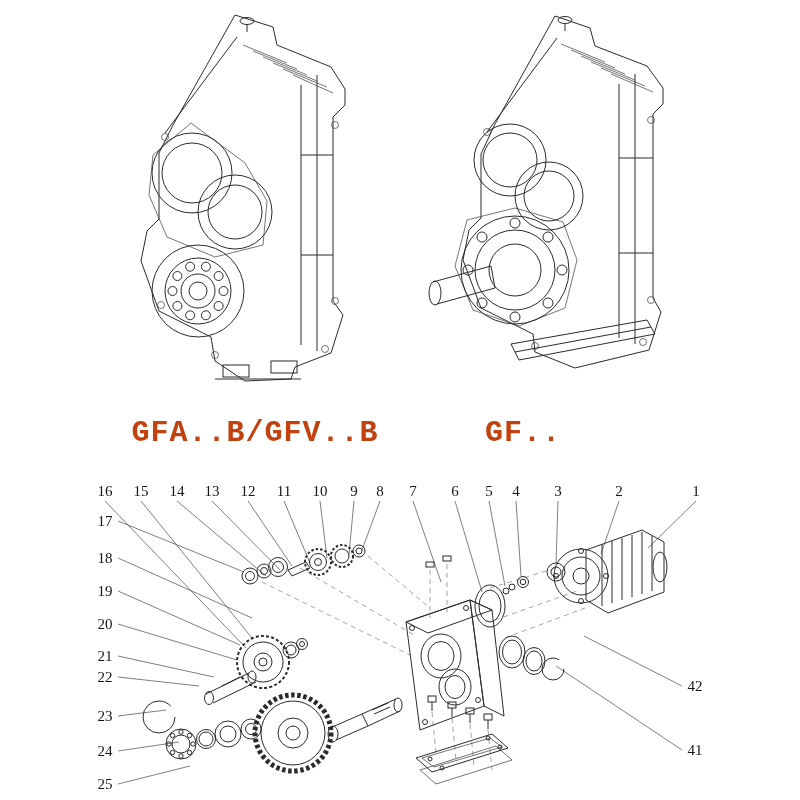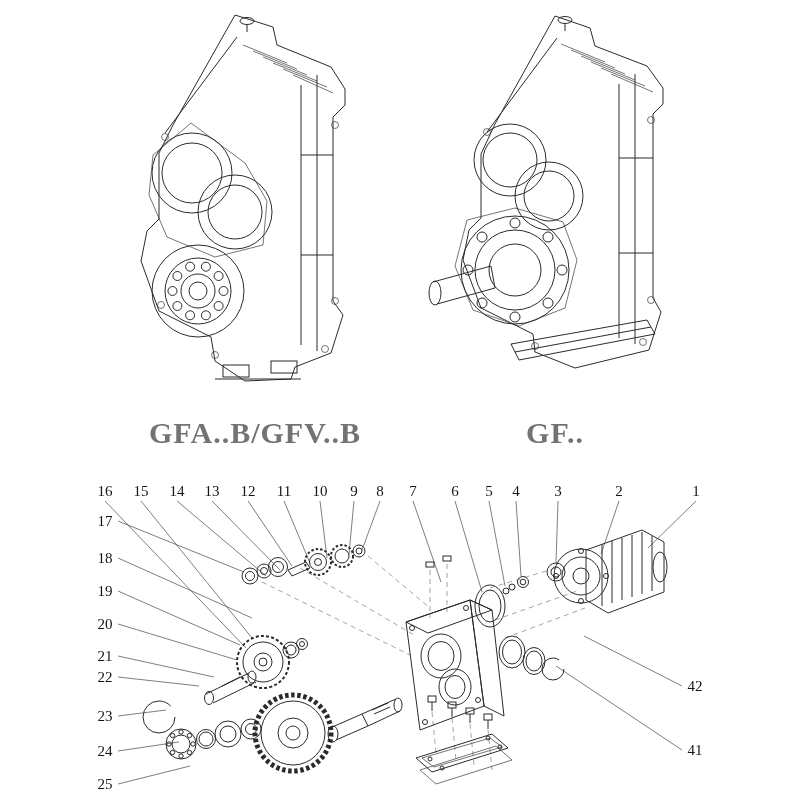--- a/index.html
+++ b/index.html
@@ -1,19 +1,19 @@
 <!DOCTYPE html>
 <html><head>
 <meta charset="utf-8">
 <style>
   html,body{margin:0;padding:0;background:#ffffff;}
   .page{position:relative;width:800px;height:800px;background:#ffffff;overflow:hidden;
         font-family:"Liberation Serif",serif;color:#111;}
   .model-label{position:absolute;font-weight:bold;font-size:30px;letter-spacing:1px;
-        text-align:center;color:#737373;}
+        text-align:center;color:#c2410c;font-family:Liberation Mono, monospace;}
   svg{position:absolute;overflow:visible;}
   .lw{stroke:#2b2b2b;fill:none;stroke-width:1;}
   .lw-thin{stroke:#3a3a3a;fill:none;stroke-width:0.7;}
   .leader{stroke:#474747;stroke-width:0.7;fill:none;}
   .dash{stroke:#666;stroke-width:0.6;fill:none;stroke-dasharray:5 4;}
   .pn{font-family:"Liberation Serif",serif;font-size:15px;fill:#151515;}
 </style>
 </head>
 <body>
 
@@ -128,21 +128,21 @@
         <circle cx="120" cy="338" r="3.5"></circle>
       <circle cx="228" cy="334" r="3.5"></circle>
     </g>
     <g class="lw">
       <path d="M96,336 L232,312 L240,326 L104,352 Z"></path>
       <line x1="100" y1="344" x2="236" y2="319"></line>
     </g>
   </svg>
 
   <div class="model-label" style="left:105px;top:416px;width:300px;">GFA..B/GFV..B</div>
-  <div class="model-label" style="left:440px;top:416px;width:230px;text-align:center;">GF..</div>
+  <div class="model-label" style="left:408px;top:416px;width:230px;text-align:center;">GF..</div>
 
   <svg style="left:0px;top:470px;" width="800" height="330" viewBox="0 0 800 330">
 
     <g class="leader">
       <line x1="105" y1="31" x2="246" y2="178"></line>
       <line x1="141" y1="31" x2="252" y2="168"></line>
       <line x1="177" y1="31" x2="266" y2="106"></line>
       <line x1="212" y1="31" x2="280" y2="100"></line>
       <line x1="248" y1="31" x2="292" y2="96"></line>
       <line x1="284" y1="31" x2="310" y2="93"></line>

